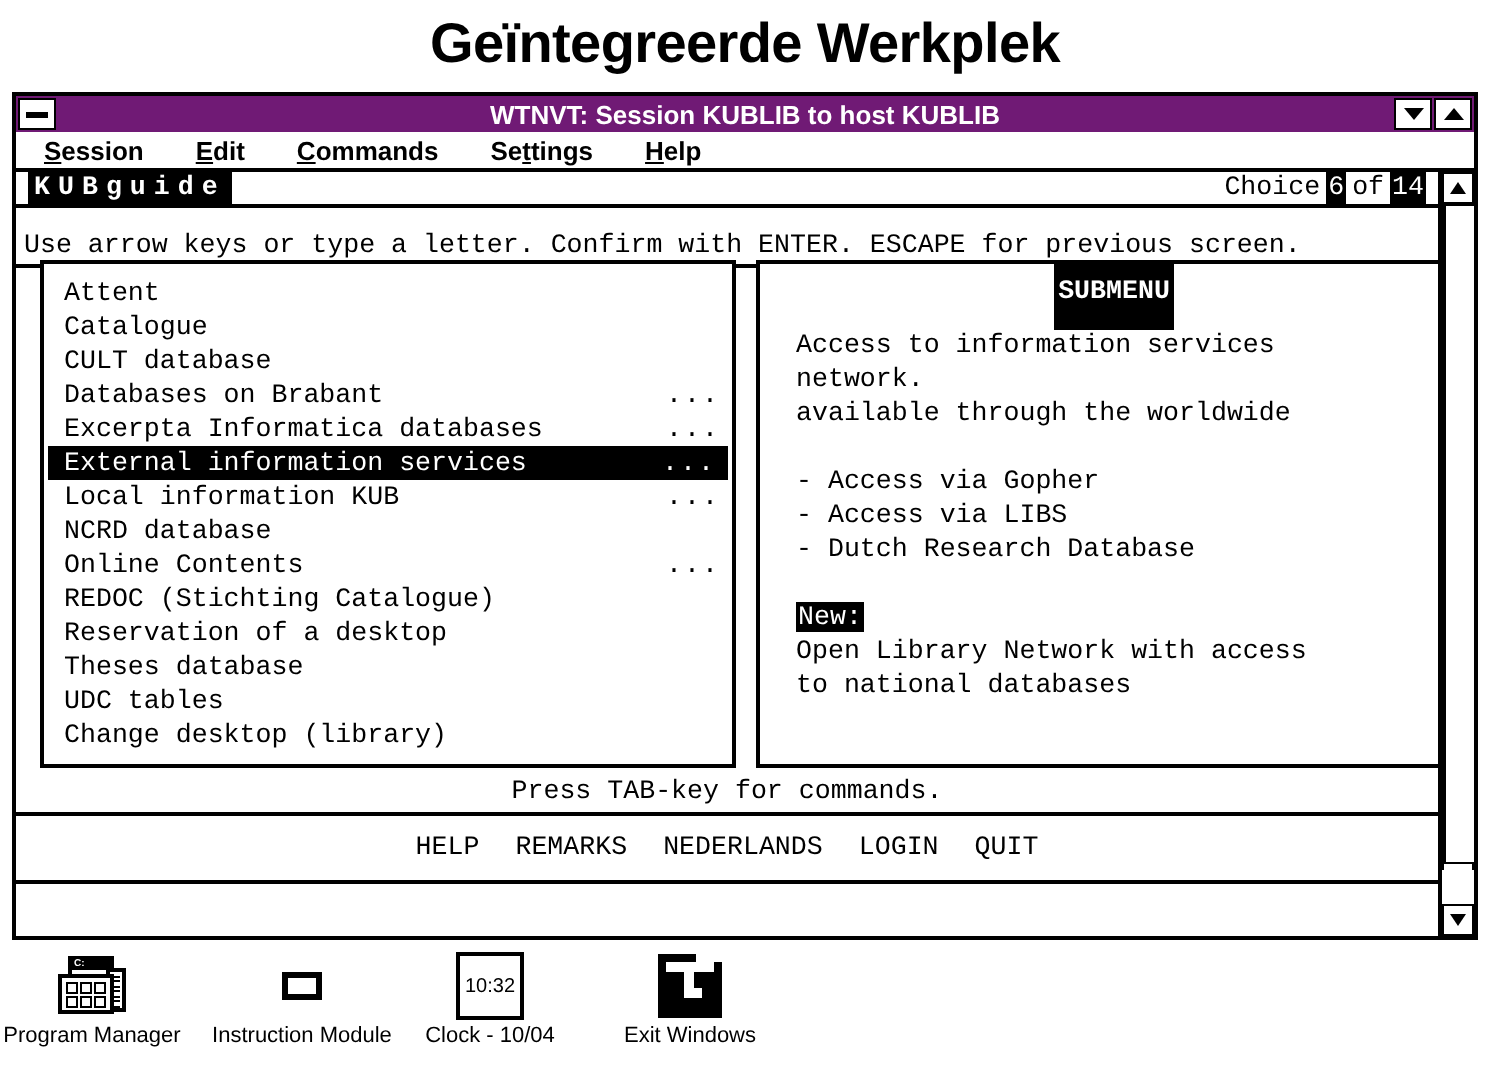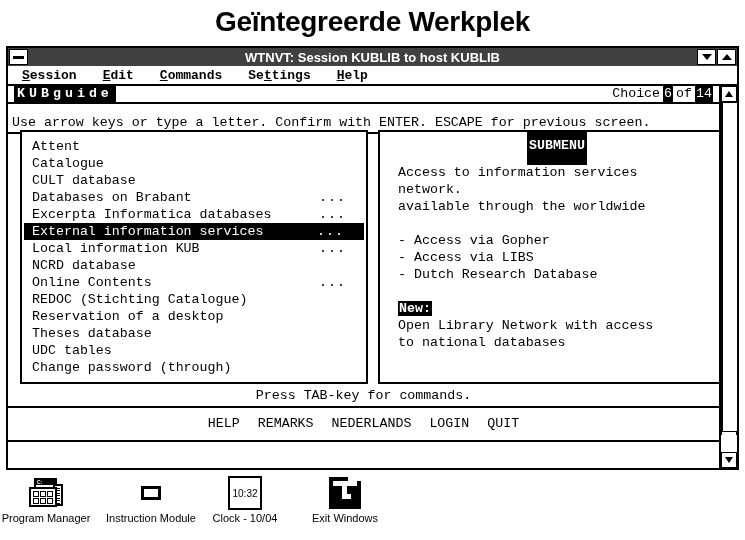--- a/index.html
+++ b/index.html
@@ -36,21 +36,21 @@
     height: 424px;
     border: 2px solid #000;
     background: #ffffff;
     box-sizing: border-box;
   }
 
   
   .titlebar {
     position: relative;
     height: 18px;
-    background: #404040;
+    background: #701a75;
     color: #fff;
     display: flex;
     align-items: center;
     justify-content: center;
     font-size: 13px;
     font-weight: bold;
     font-family: "Liberation Sans", sans-serif;
   }
   .titlebar-text { letter-spacing: 0px; }
   .sysmenu-btn {
@@ -80,21 +80,21 @@
     border-bottom: 2px solid #000;
     display: flex;
     align-items: center;
     padding-left: 14px;
     font-size: 13px;
     font-weight: bold;
     font-family: "Liberation Sans", sans-serif;
     background: #fff;
     box-sizing: border-box;
   }
-  .menu-item { margin-right: 26px; white-space: nowrap; font-family: Liberation Mono, monospace; }
+  .menu-item { margin-right: 26px; white-space: nowrap; }
   .menu-item u { text-decoration: underline; }
 
   
   .screen {
     position: relative;
     background: #fff;
     font-family: "Liberation Mono", "DejaVu Sans Mono", monospace;
     font-size: 13.3px;
     line-height: 16px;
     height: 382px;
@@ -162,33 +162,33 @@
   #pane-left { left: 12px; width: 348px; }
   #pane-right { left: 370px; width: 350px; }
 
   .menu-list { padding-top: 6px; }
   .menu-row {
     height: 17px;
     display: flex;
     align-items: center;
     white-space: pre;
     padding-left: 10px;
-    padding-right: 20px;
+    padding-right: 6px;
     box-sizing: border-box;
   }
   .menu-row.selected { background:#000; color:#fff; margin-left:2px; margin-right:2px; padding-left:8px; }
   .menu-row .label { flex: 0 0 auto; }
   .menu-row .dots { margin-left:auto; letter-spacing:1px; }
 
   .pane-body { padding: 6px 10px 0 18px; }
   .submenu-title-wrap { text-align:center; padding-bottom: 10px; }
   .submenu-title { background:#000; color:#fff; padding: 12px 2px; font-weight:bold; }
   .para-line { white-space: pre; height:17px; line-height:17px; }
   .spacer { height: 17px; }
-  .new-tag { background:#000; color:#fff; padding:0 1px; font-weight:bold; }
+  .new-tag { background:#000; color:#fff; padding:0 1px; font-weight:normal; }
 
   
   #term-tabhint {
     top: 300px;
     height: 22px;
     justify-content: center;
     border-bottom: 2px solid #000;
     box-sizing: border-box;
   }
 
@@ -363,21 +363,21 @@
             <div class="menu-row"><span class="label">Databases on Brabant</span><span class="dots">...</span></div>
             <div class="menu-row"><span class="label">Excerpta Informatica databases</span><span class="dots">...</span></div>
             <div class="menu-row selected"><span class="label">External information services</span><span class="dots">...</span></div>
             <div class="menu-row"><span class="label">Local information KUB</span><span class="dots">...</span></div>
             <div class="menu-row"><span class="label">NCRD database</span><span class="dots"></span></div>
             <div class="menu-row"><span class="label">Online Contents</span><span class="dots">...</span></div>
             <div class="menu-row"><span class="label">REDOC (Stichting Catalogue)</span><span class="dots"></span></div>
             <div class="menu-row"><span class="label">Reservation of a desktop</span><span class="dots"></span></div>
             <div class="menu-row"><span class="label">Theses database</span><span class="dots"></span></div>
             <div class="menu-row"><span class="label">UDC tables</span><span class="dots"></span></div>
-            <div class="menu-row"><span class="label">Change password (through)</span><span class="dots"></span></div>
+            <div class="menu-row"><span class="label">Change desktop (library)</span><span class="dots"></span></div>
           </div>
       </div>
 
       <div class="pane" id="pane-right">
         <div class="pane-body">
           <div class="submenu-title-wrap">
             <span class="submenu-title">SUBMENU</span>
           </div>
           <div class="para-line">Access to information services</div>
           <div class="para-line">network.</div>

